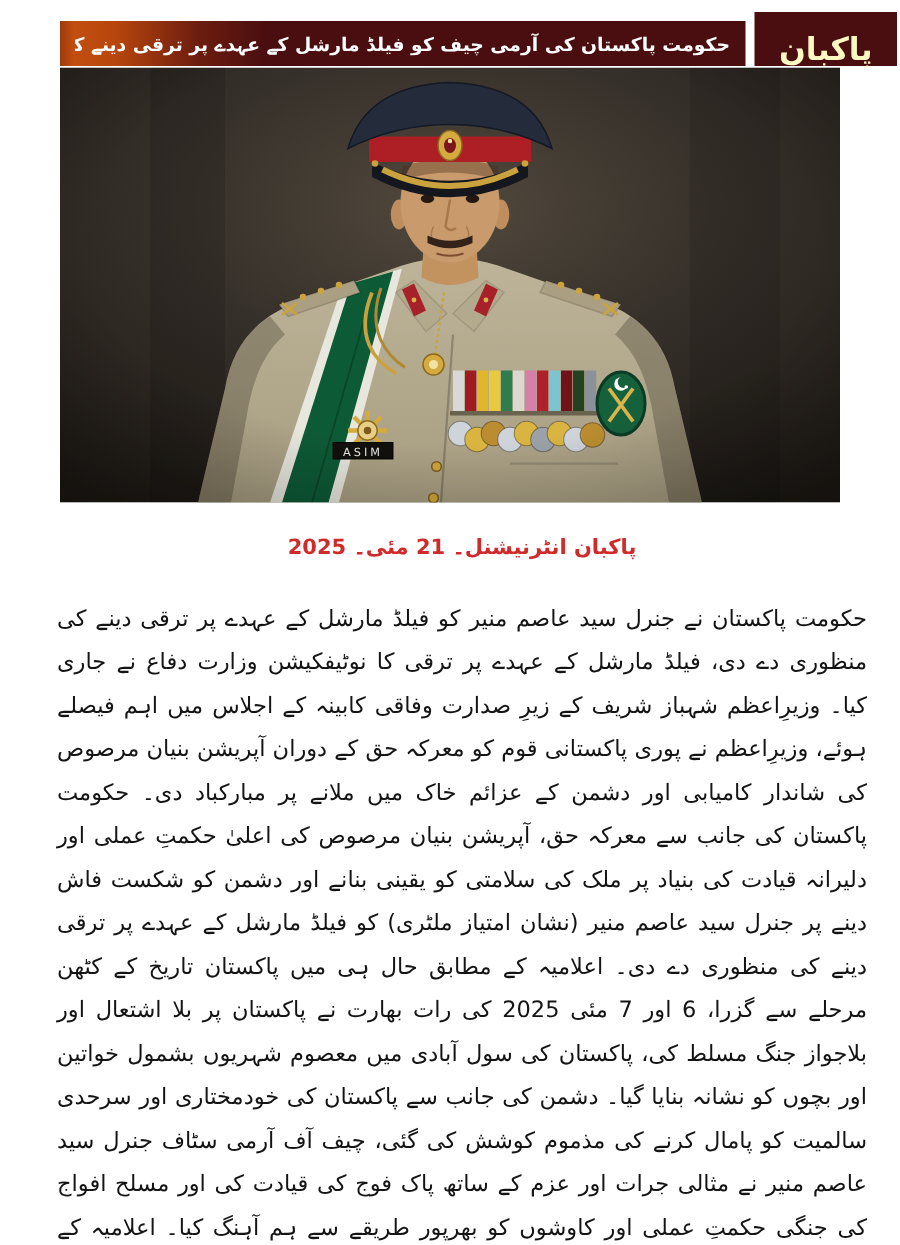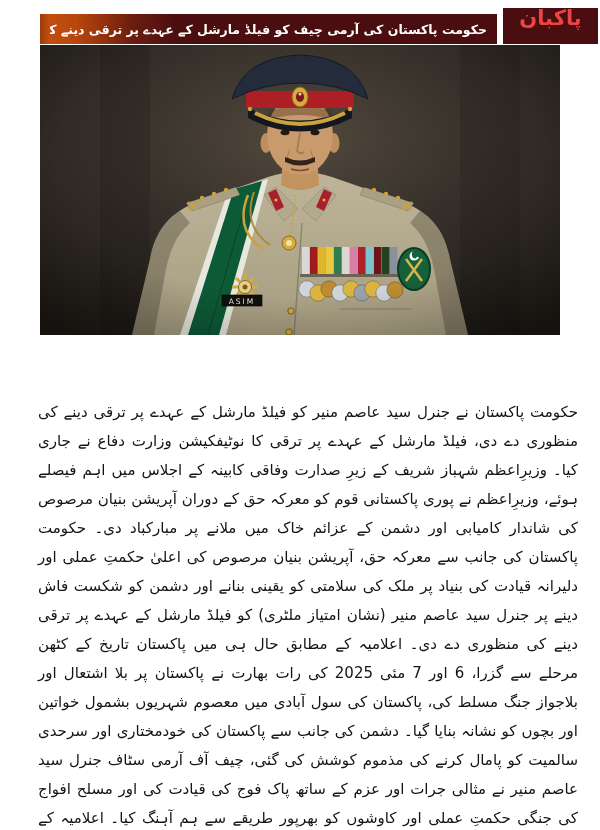--- a/index.html
+++ b/index.html
@@ -3,22 +3,22 @@
 <meta charset="utf-8">
 <style>
   html, body { margin:0; padding:0; background:#ffffff; }
   .page {
     position:relative; width:600px; height:830px; overflow:hidden;
     background:#ffffff; font-family:"DejaVu Sans", sans-serif; direction:rtl;
   }
   
   .logo-box {
     position:absolute; left:503px; top:8px; width:95px; height:36px;
-    background:#4a0e11; color:#ef4444;
-    display:flex; align-items:flex-start; justify-content:center;
+    background:#4a0e11; color:#fef9c3;
+    display:flex; align-items:flex-end; justify-content:center;
   }
   .logo-box span { font-size:21px; font-weight:bold; line-height:1; }
   .headline-bar {
     position:absolute; left:40px; top:14px; width:457px; height:30px;
     background:linear-gradient(270deg,#4a0e11 0%, #4a0e11 70%, #6d1d0f 80%, #b8460d 92%, #c24e10 98%, #9c3a0b 100%);
     box-sizing:border-box; padding:0 10px;
     display:flex; align-items:center;
   }
   .headline-bar .headline {
     color:#ffffff; font-size:12.5px; font-weight:bold;
@@ -204,16 +204,17 @@
         <path d="M 262 178 L 254 290" stroke="rgba(0,0,0,0.22)" stroke-width="1.5" fill="none"></path>
         <circle cx="251" cy="266" r="3.2" fill="#cfa63e" stroke="#7a5c1c"></circle>
         <circle cx="249" cy="287" r="3.2" fill="#cfa63e" stroke="#7a5c1c"></circle>
         <path d="M 300 264 L 372 264" stroke="rgba(0,0,0,0.15)" stroke-width="1.5"></path>
       </g>
 
       <rect x="0" y="0" width="520" height="290" fill="url(#vig)"></rect>
     </svg>
   </figure>
 
+  <div class="dateline">پاکبان انٹرنیشنل۔ 21 مئی۔ 2025</div>
 
   <p class="article-body">حکومت پاکستان نے جنرل سید عاصم منیر کو فیلڈ مارشل کے عہدے پر ترقی دینے کی منظوری دے دی، فیلڈ مارشل کے عہدے پر ترقی کا نوٹیفکیشن وزارت دفاع نے جاری کیا۔ وزیرِاعظم شہباز شریف کے زیرِ صدارت وفاقی کابینہ کے اجلاس میں اہم فیصلے ہوئے، وزیرِاعظم نے پوری پاکستانی قوم کو معرکہ حق کے دوران آپریشن بنیان مرصوص کی شاندار کامیابی اور دشمن کے عزائم خاک میں ملانے پر مبارکباد دی۔ حکومت پاکستان کی جانب سے معرکہ حق، آپریشن بنیان مرصوص کی اعلیٰ حکمتِ عملی اور دلیرانہ قیادت کی بنیاد پر ملک کی سلامتی کو یقینی بنانے اور دشمن کو شکست فاش دینے پر جنرل سید عاصم منیر (نشان امتیاز ملٹری) کو فیلڈ مارشل کے عہدے پر ترقی دینے کی منظوری دے دی۔ اعلامیہ کے مطابق حال ہی میں پاکستان تاریخ کے کٹھن مرحلے سے گزرا، 6 اور 7 مئی 2025 کی رات بھارت نے پاکستان پر بلا اشتعال اور بلاجواز جنگ مسلط کی، پاکستان کی سول آبادی میں معصوم شہریوں بشمول خواتین اور بچوں کو نشانہ بنایا گیا۔ دشمن کی جانب سے پاکستان کی خودمختاری اور سرحدی سالمیت کو پامال کرنے کی مذموم کوشش کی گئی، چیف آف آرمی سٹاف جنرل سید عاصم منیر نے مثالی جرات اور عزم کے ساتھ پاک فوج کی قیادت کی اور مسلح افواج کی جنگی حکمتِ عملی اور کاوشوں کو بھرپور طریقے سے ہم آہنگ کیا۔ اعلامیہ کے مطابق آرمی چیف کی بے مثال قیادت کی بدولت پاکستان کو معرکہ حق میں تاریخی کامیابی حاصل ہوئی، ان کی شاندار عسکری قیادت، جرات اور بہادری، پاکستان کی خودمختاری اور علاقائی سالمیت کو یقینی بنانے میں اور دشمن کے مقابلے میں دلیرانہ دفاع کے اعتراف میں جنرل سید عاصم منیر کو فیلڈ مارشل کے عہدے پر ترقی دینے کی وزیرِاعظم کی تجویز کابینہ نے منظور کر لی۔ وزیرِاعظم نے صدر مملکت آصف علی زرداری سے ملاقات کرکے انہیں اس فیصلے کے حوالے سے اعتماد میں لیا۔</p>
 
 </div>
 
 </body></html>

